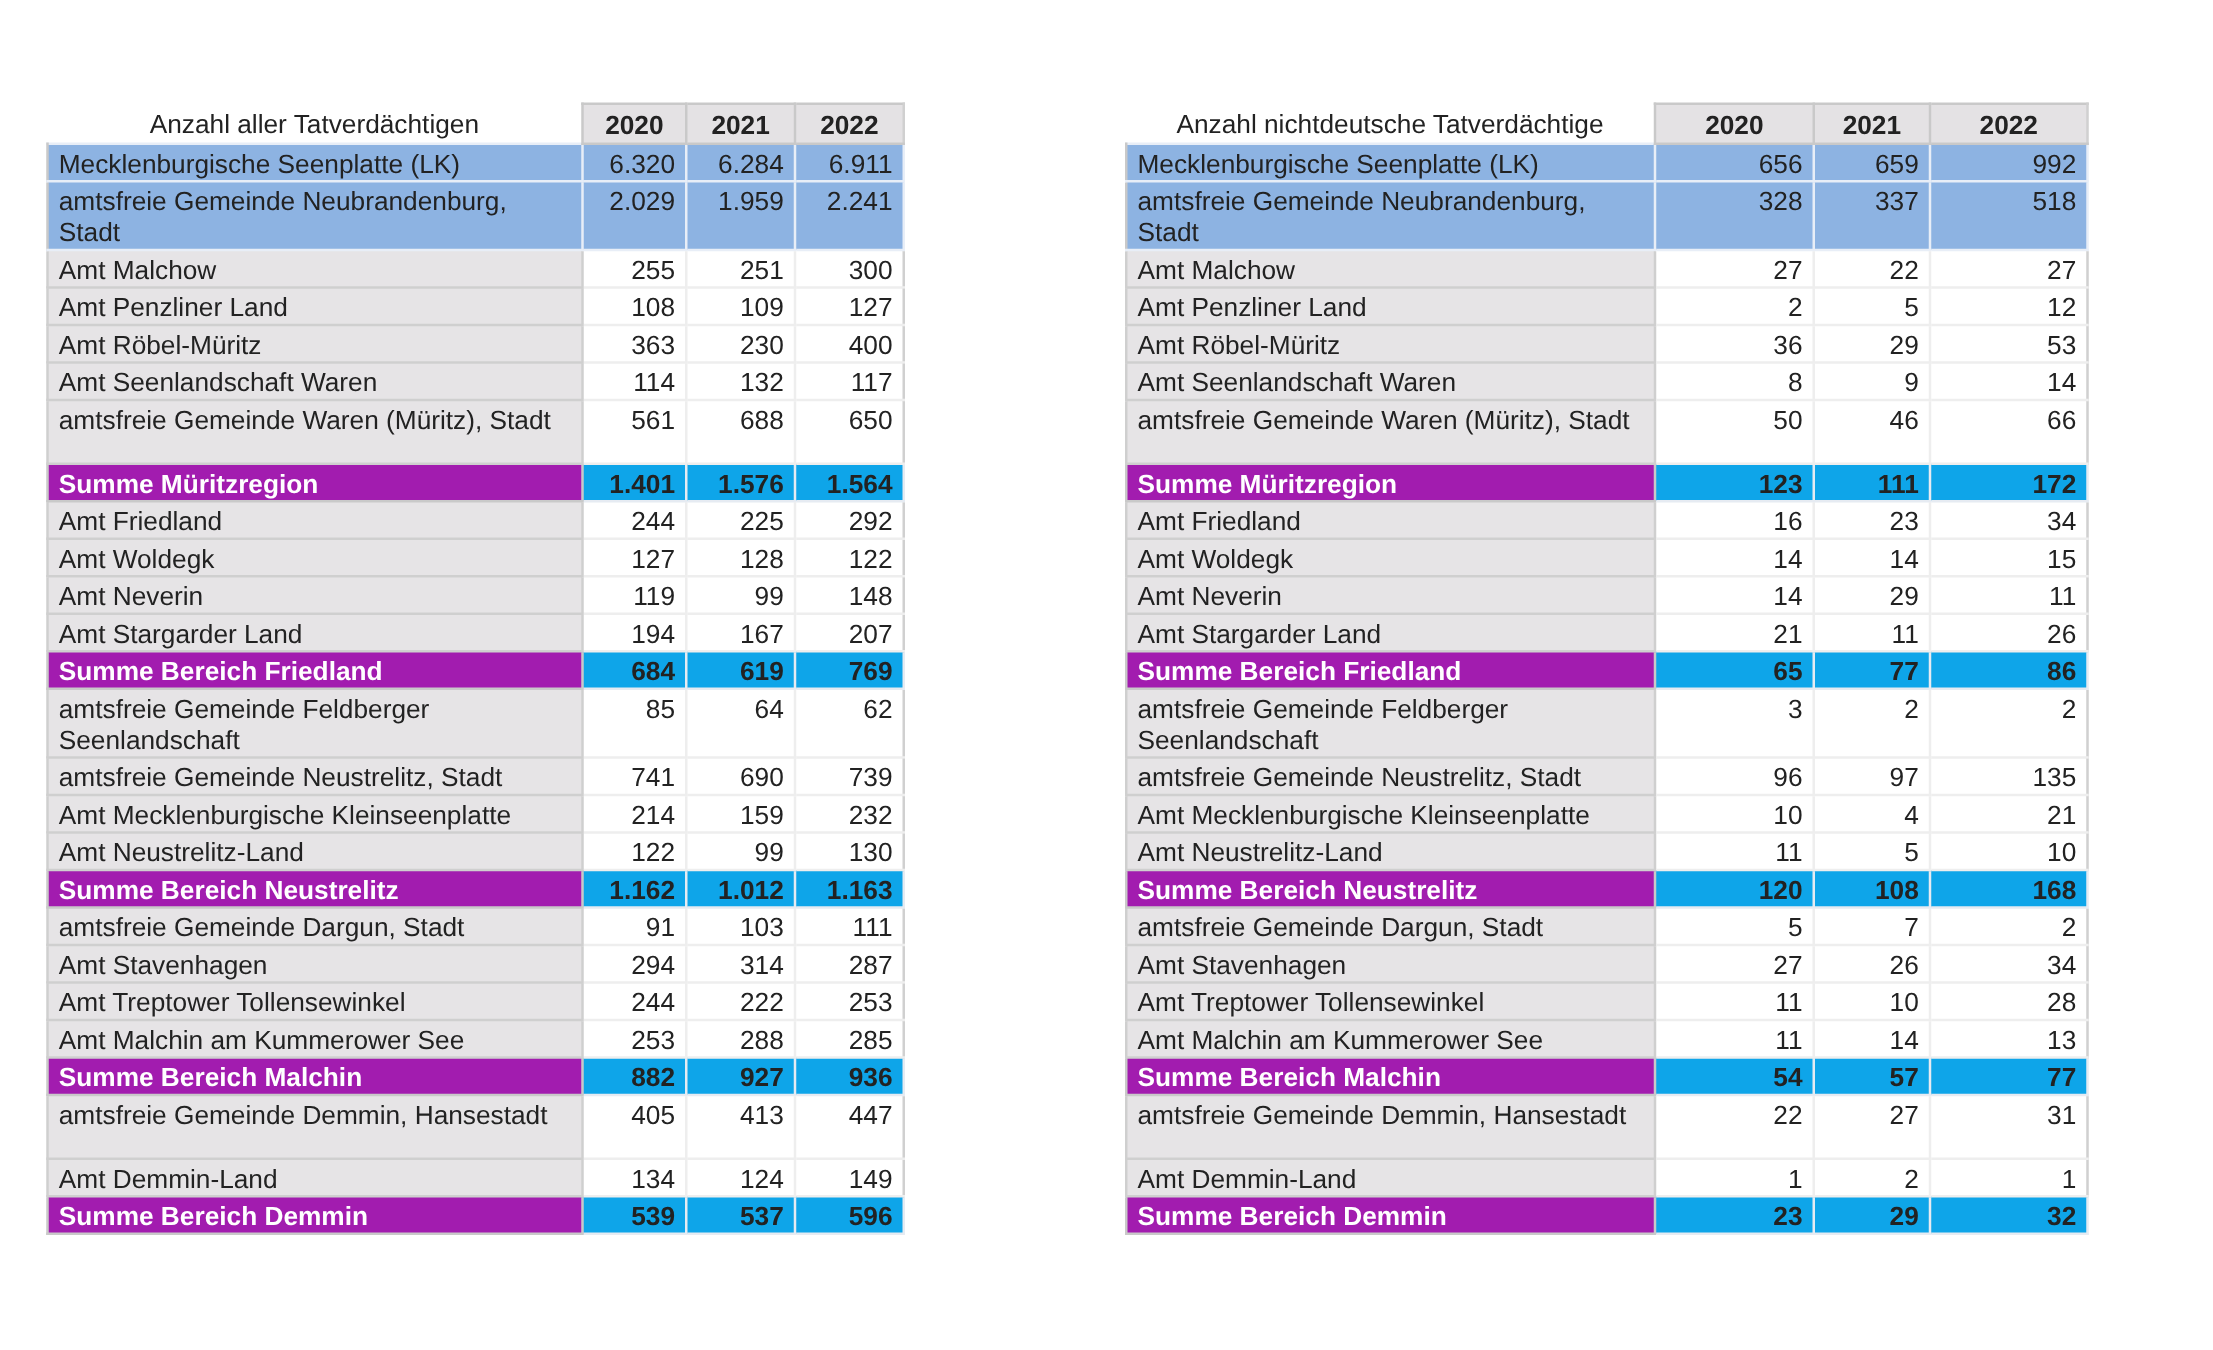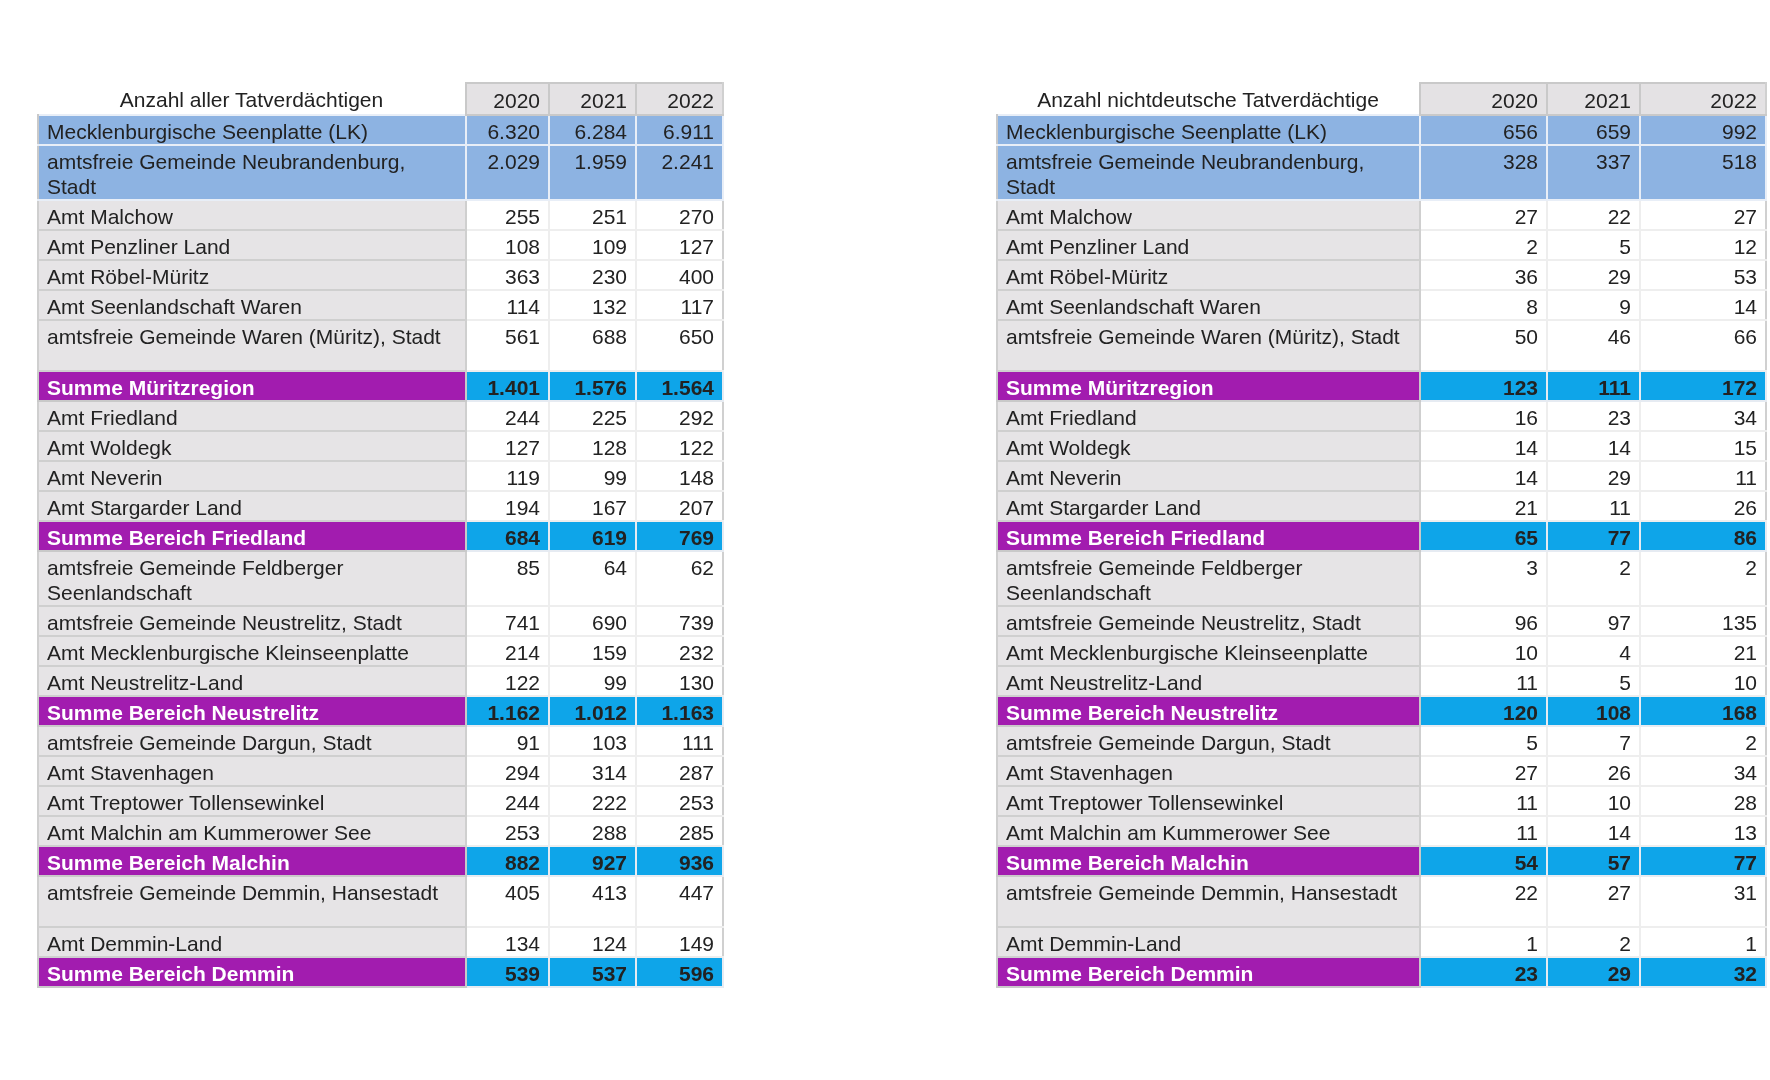--- a/index.html
+++ b/index.html
@@ -1,20 +1,20 @@
 <!DOCTYPE html>
 <html><head>
 <meta charset="utf-8">
 <style>
   html, body { margin: 0; padding: 0; background: #ffffff; }
   body { width: 1770px; height: 1080px; position: relative; overflow: hidden;
          font-family: "Liberation Sans", sans-serif; color: #222222; }
   .tbl { position: absolute; border-collapse: collapse; table-layout: fixed; }
   .tbl td, .tbl th { padding: 0 8px; font-size: 21px; line-height: 25px; vertical-align: top; }
-  .tbl th { font-weight: normal; text-align: right; }
+  .tbl th { font-weight: bold; text-align: center; }
   .tbl th.title { font-weight: normal; text-align: center; background: #ffffff; border: none; padding-top: 4px; }
   .tbl th.year { background: #e4e2e4; border: 2px solid #c9c9c9; padding-top: 4px; }
   .tbl tr.hdr { height: 32px; }
   .tbl tr.r1 { height: 17px; border-radius: 16px; }
   .tbl tr.r2 { height: 51px; margin-top: 36px; }
   .tbl td { padding-top: 3px; }
   .tbl td.name { background: #e6e4e6; border: 2px solid #cfcfcf; border-left-width: 2px; }
   .tbl td.val { background: #ffffff; text-align: right; border: 2px solid #eeeeee; }
   .tbl tr.top td.name, .tbl tr.top td.val { background: #8db3e2; border: 2px solid #e8eef7; }
   .tbl tr.top td.name { border-left: 2px solid #c9c9c9; }
@@ -51,21 +51,21 @@
       <tr class="r2 top">
         <td class="name">amtsfreie Gemeinde Neubrandenburg, Stadt</td>
         <td class="val">2.029</td>
         <td class="val">1.959</td>
         <td class="val">2.241</td>
       </tr>
       <tr class="r1">
         <td class="name">Amt Malchow</td>
         <td class="val">255</td>
         <td class="val">251</td>
-        <td class="val">270</td>
+        <td class="val">300</td>
       </tr>
       <tr class="r1">
         <td class="name">Amt Penzliner Land</td>
         <td class="val">108</td>
         <td class="val">109</td>
         <td class="val">127</td>
       </tr>
       <tr class="r1">
         <td class="name">Amt Röbel-Müritz</td>
         <td class="val">363</td>
@@ -194,21 +194,21 @@
       </tr>
       <tr class="r1 sum">
         <td class="name">Summe Bereich Demmin</td>
         <td class="val">539</td>
         <td class="val">537</td>
         <td class="val">596</td>
       </tr>
     </tbody>
 </table>
 
-<table class="tbl" id="right-table" style="left:996px; top:82px; width:769px;">
+<table class="tbl" id="right-table" style="left:900px; top:82px; width:769px;">
   <colgroup>
     <col style="width:423px">
       <col style="width:127px">
       <col style="width:93px">
       <col style="width:126px">
   </colgroup>
   <thead>
     <tr class="hdr">
       <th class="title">Anzahl nichtdeutsche Tatverdächtige</th>
       <th class="year">2020</th>

